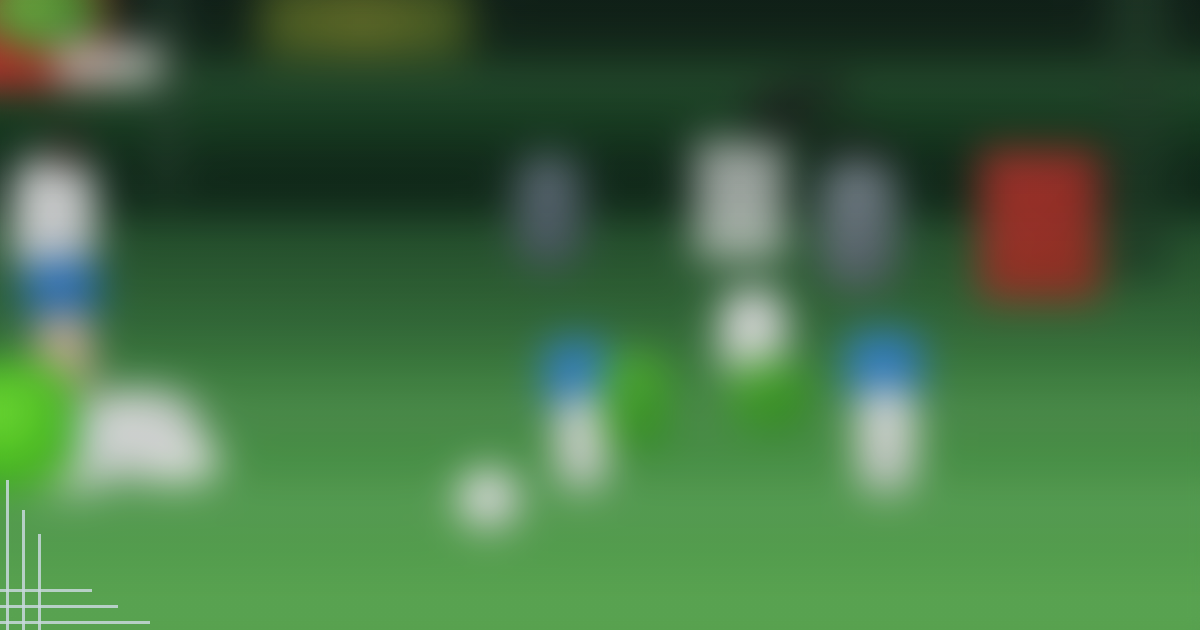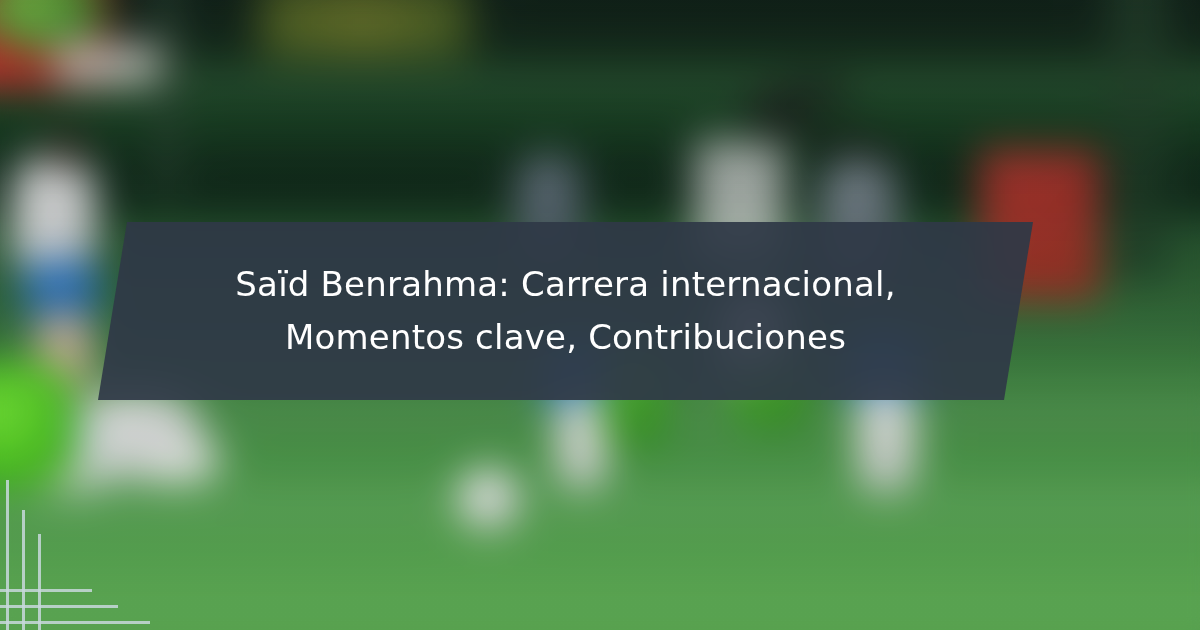--- a/index.html
+++ b/index.html
@@ -282,17 +282,14 @@
 
   <div class="corner-lines">
     <div class="v" style="left:6px;  height:150px;"></div>
     <div class="v" style="left:22px; height:120px;"></div>
     <div class="v" style="left:38px; height:96px;"></div>
     <div class="h" style="bottom:6px;  width:150px;"></div>
     <div class="h" style="bottom:22px; width:118px;"></div>
     <div class="h" style="bottom:38px; width:92px;"></div>
   </div>
 
-  <div class="banner">
-    <div class="banner-title">Saïd Benrahma: Carrera internacional, Momentos clave, Contribuciones</div>
-  </div>
 
 </div>
 
 </body></html>

